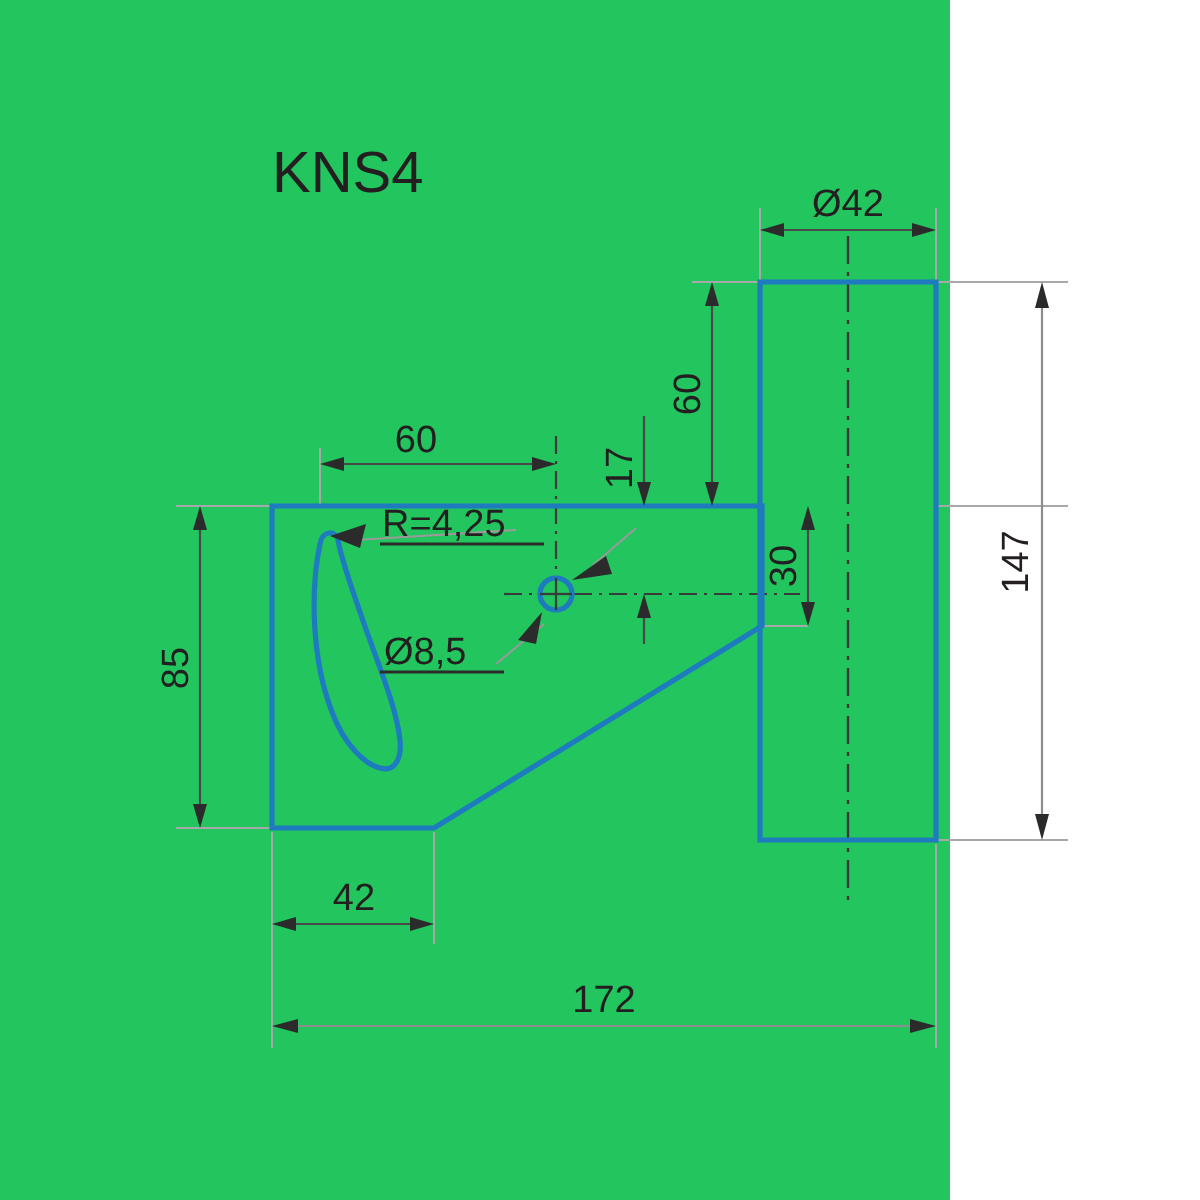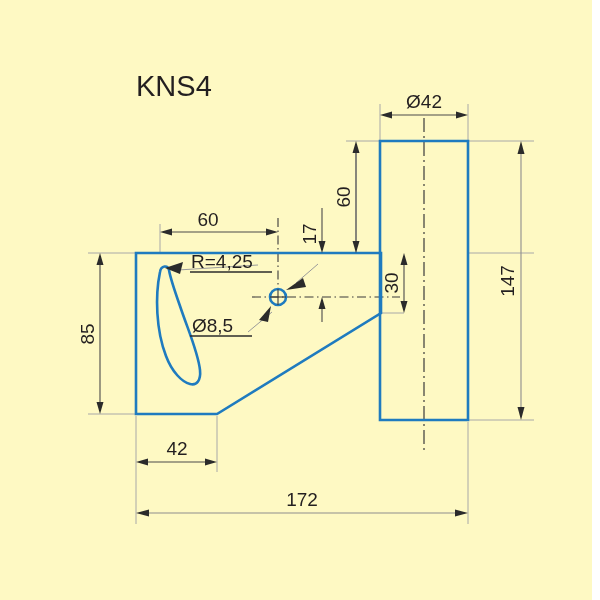--- a/index.html
+++ b/index.html
@@ -8,23 +8,23 @@
     background: #ffffff;
   }
   body {
     width: 600px;
     height: 600px;
     font-family: "Liberation Sans", sans-serif;
     overflow: hidden;
   }
   #drawing-root {
     position: relative;
-    width: 592px;
+    width: 475px;
     height: 600px;
-    background: #fef9c3;
+    background: #22c55e;
   }
   svg#tech-drawing {
     display: block;
     width: 600px;
     height: 600px;
   }
   .part-outline {
     fill: none;
     stroke: #1f7bbf;
     stroke-width: 2.6;

